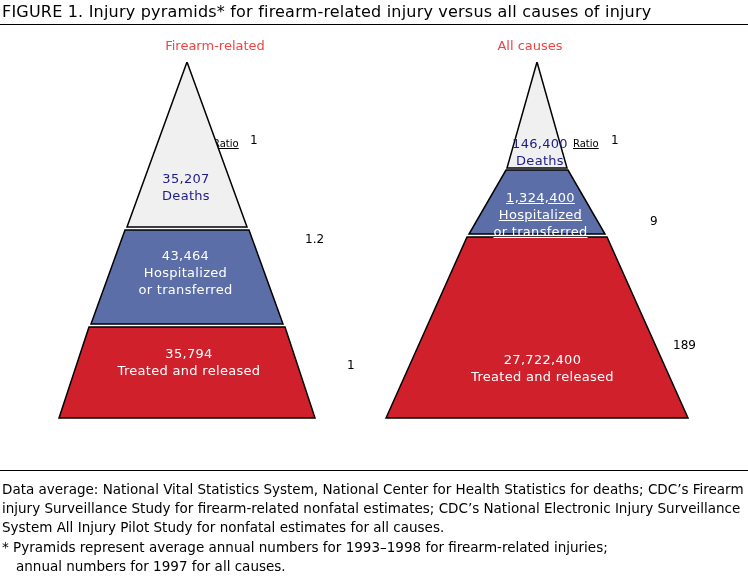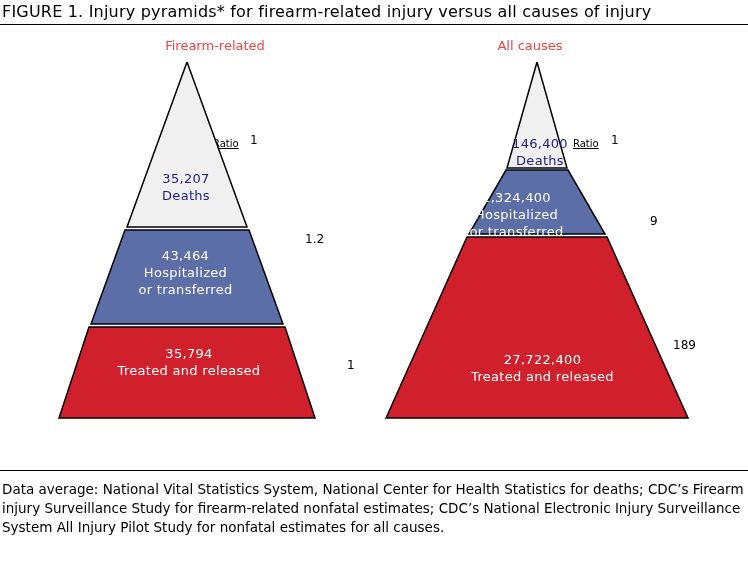--- a/index.html
+++ b/index.html
@@ -81,21 +81,21 @@
   }
   .band-text.dark { color: #1c1c8c; }
 
   
   #text-l-0 { left: 106px; top: 170px; width: 160px; }
   #text-l-1 { left: 78px; top: 247px; width: 215px; }
   #text-l-2 { left: 64px; top: 345px; width: 250px; }
 
   
   #text-r-0 { left: 470px; top: 135px; width: 140px; }
-  #text-r-1 { left: 434px; top: 189px; width: 165px; }
+  #text-r-1 { left: 458px; top: 189px; width: 165px; text-decoration: underline; }
   #text-r-2 { left: 430px; top: 351px; width: 225px; }
 
   .footer {
     position: absolute;
     left: 2px;
     font-size: 13.5px;
     line-height: 1.42;
     color: #000000;
   }
   #footer-sources { top: 480px; width: 744px; }
@@ -178,13 +178,13 @@
 </div>
 
 <div class="ratio-value" id="ratio-r-0">1</div>
 <div class="ratio-value" id="ratio-r-1">9</div>
 <div class="ratio-value" id="ratio-r-2">189</div>
 
 <div class="bottom-rule"></div>
 
 <div class="footer" id="footer-sources"><span class="src-label">Data average:</span><span> National Vital Statistics System, National Center for Health Statistics for deaths; CDC’s Firearm injury Surveillance Study for firearm-related nonfatal estimates; CDC’s National Electronic Injury Surveillance System All Injury Pilot Study for nonfatal estimates for all causes.</span></div>
 
-<div class="footer" id="footer-note"></div>
+<div class="footer" id="footer-note"><span>* Pyramids represent average annual numbers for 1993–1998 for firearm-related injuries;</span><span class="note-indent">annual numbers for 1997 for all causes.</span></div>
 
 </body></html>

